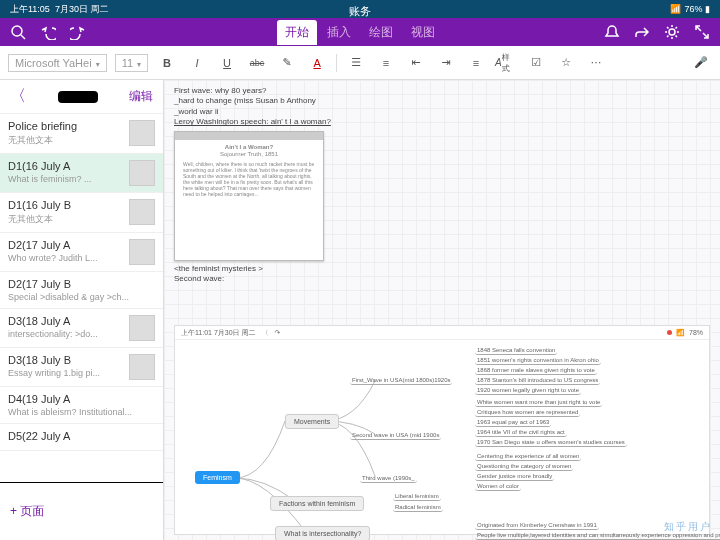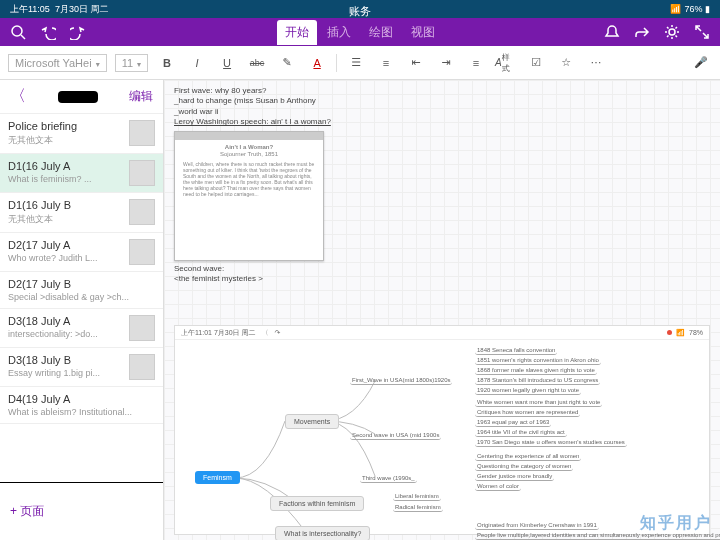--- a/index.html
+++ b/index.html
@@ -36,21 +36,21 @@
 .mindmap{position:absolute;left:10px;top:245px;right:10px;bottom:5px;background:#fff;border:1px solid #ddd}
 .mmhead{height:14px;display:flex;align-items:center;padding:0 6px;font-size:7px;color:#666;gap:6px;border-bottom:1px solid #eee}
 .mmhead .mr{margin-left:auto;display:flex;gap:4px;align-items:center}
 .mmdot{width:5px;height:5px;border-radius:50%;background:#e74c3c}
 .node{position:absolute;font-size:7px;padding:3px 8px;border-radius:3px;white-space:nowrap}
 .root{background:#2196f3;color:#fff;left:20px;top:145px}
 .branch{background:#eee;color:#555;border:1px solid #ccc}
 .leaf{font-size:6px;color:#666;border-bottom:1px solid #aaa;padding:1px 2px}
 svg.lines{position:absolute;left:0;top:0;width:100%;height:100%;pointer-events:none}
 svg.lines path{stroke:#bbb;fill:none;stroke-width:1}
-.watermark{position:absolute;right:8px;bottom:6px;font-size:16px;color:rgba(30,120,200,.5);font-weight:bold;letter-spacing:2px}
+.watermark{position:absolute;right:8px;bottom:6px;font-size:10px;color:rgba(30,120,200,.5);font-weight:normal;letter-spacing:2px}
 </style>
 </head>
 <body>
 
 <div class="statusbar">
   <div><span>上午11:05</span>&nbsp;&nbsp;<span>7月30日 周二</span></div>
   <div>📶 <span>76%</span> ▮</div>
 </div>
 
 <div class="topbar">
@@ -176,39 +176,45 @@
             <div class="sub">Essay writing  1.big pi...</div>
           </div>
           <div class="thumb"></div>
         </div>
         <div class="page">
           <div class="txt">
             <div class="ttl">D4(19 July A</div>
             <div class="sub">What is ableism?  Institutional...</div>
           </div>
         </div>
+        <div class="page">
+          <div class="txt">
+            <div class="ttl">D5(22 July A</div>
+            <div class="sub"></div>
+          </div>
+        </div>
       </div>
     <div class="sbfoot">+  页面</div>
   </div>
 
   <div class="canvas">
     <div class="notes">
       <div>First wave: why 80 years?</div>
       <div>_hard to change (miss Susan b Anthony</div>
       <div>_world war ii</div>
       <div style="text-decoration:underline">Leroy Washington speech: ain'  t I a woman?</div>
     </div>
     <div class="docimg">
       <div class="dtop"></div>
       <div style="text-align:center;font-size:6px;margin-bottom:3px"><b>Ain't I a Woman?</b><br>Sojourner Truth, 1851</div>
       Well, children, where there is so much racket there must be something out of kilter. I think that 'twixt the negroes of the South and the women at the North, all talking about rights, the white men will be in a fix pretty soon. But what's all this here talking about? That man over there says that women need to be helped into carriages...
     </div>
     <div class="notes">
+      <div>&lt;the feminist mysteries &gt;</div>
       <div>Second wave:</div>
-      <div>&lt;the feminist mysteries &gt;</div>
     </div>
 
     <div class="mindmap">
       <div class="mmhead">
         <span>上午11:01 7月30日 周二</span>
         <span>〈</span>
         <span>↷</span>
         <div class="mr">
             <div class="mmdot"></div>
             <span>📶</span>

